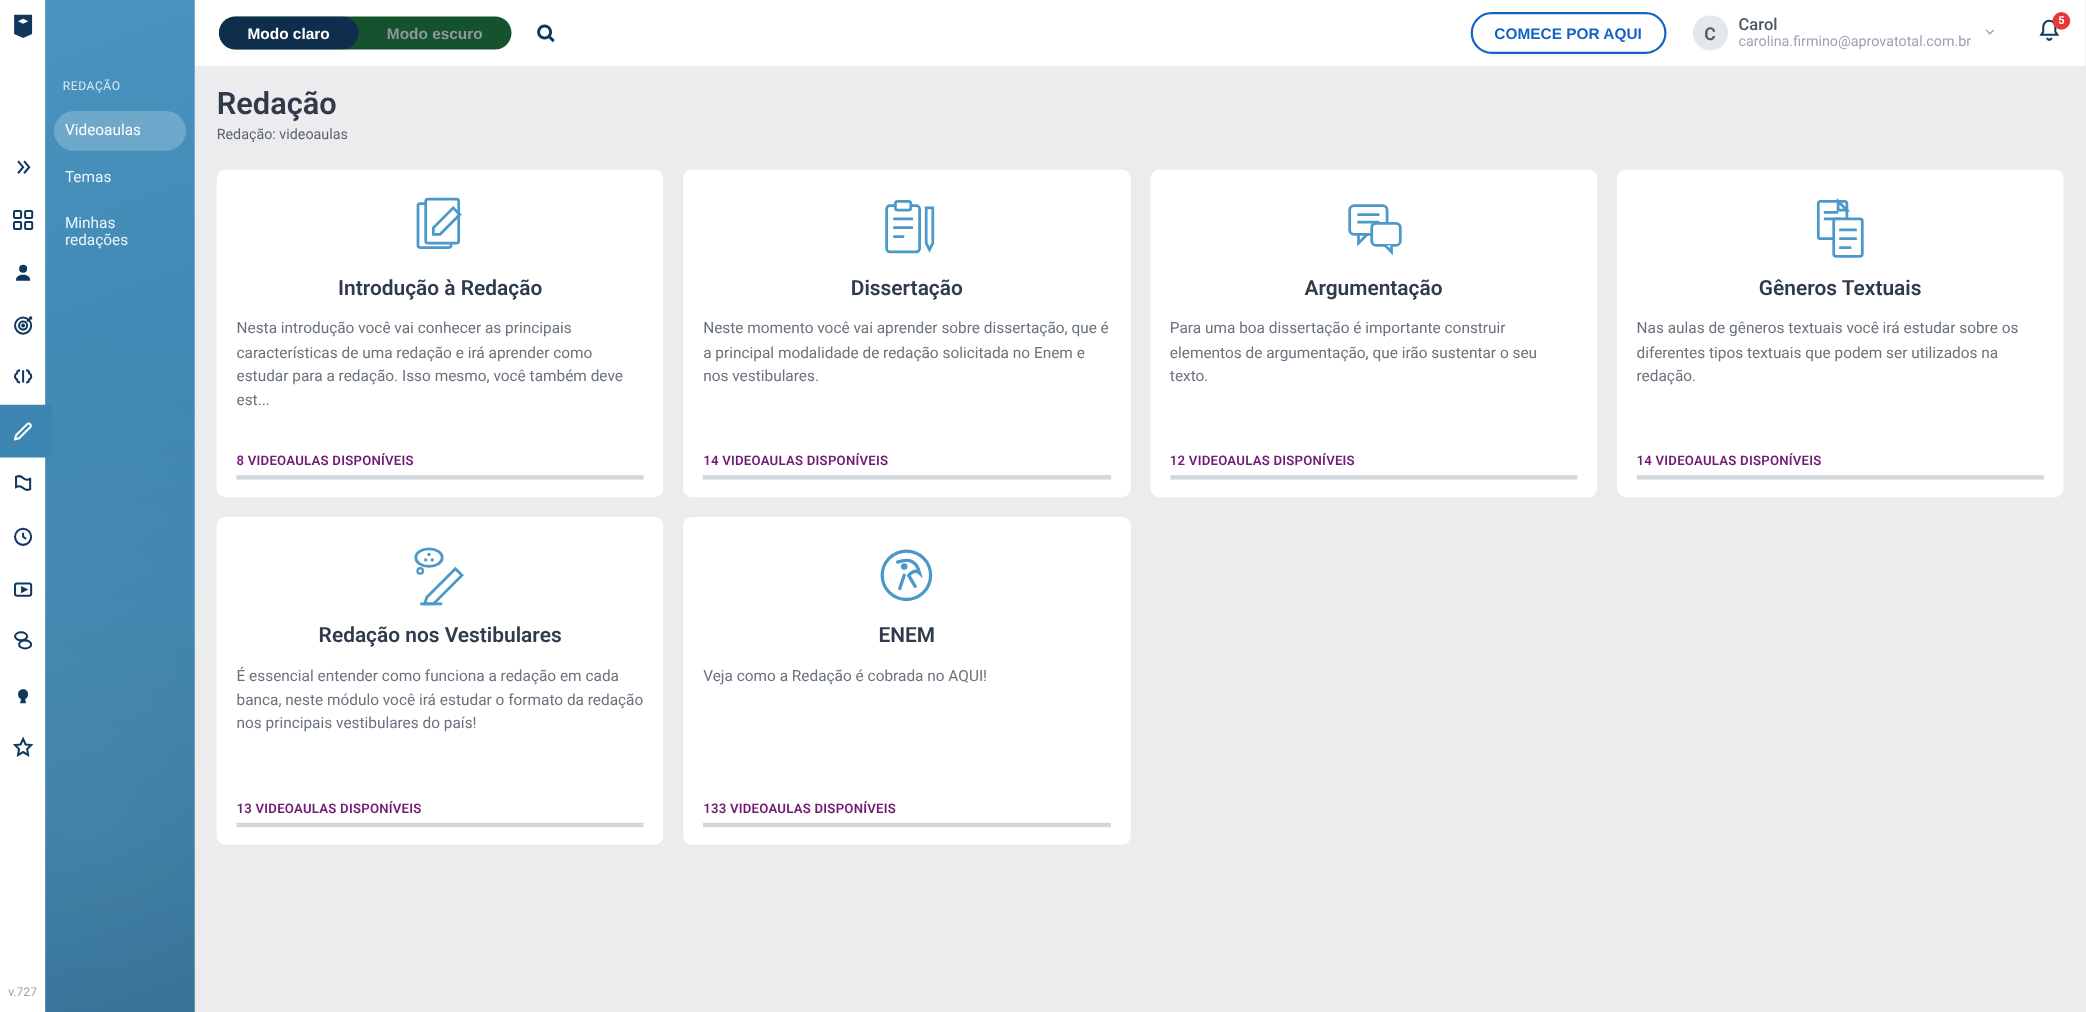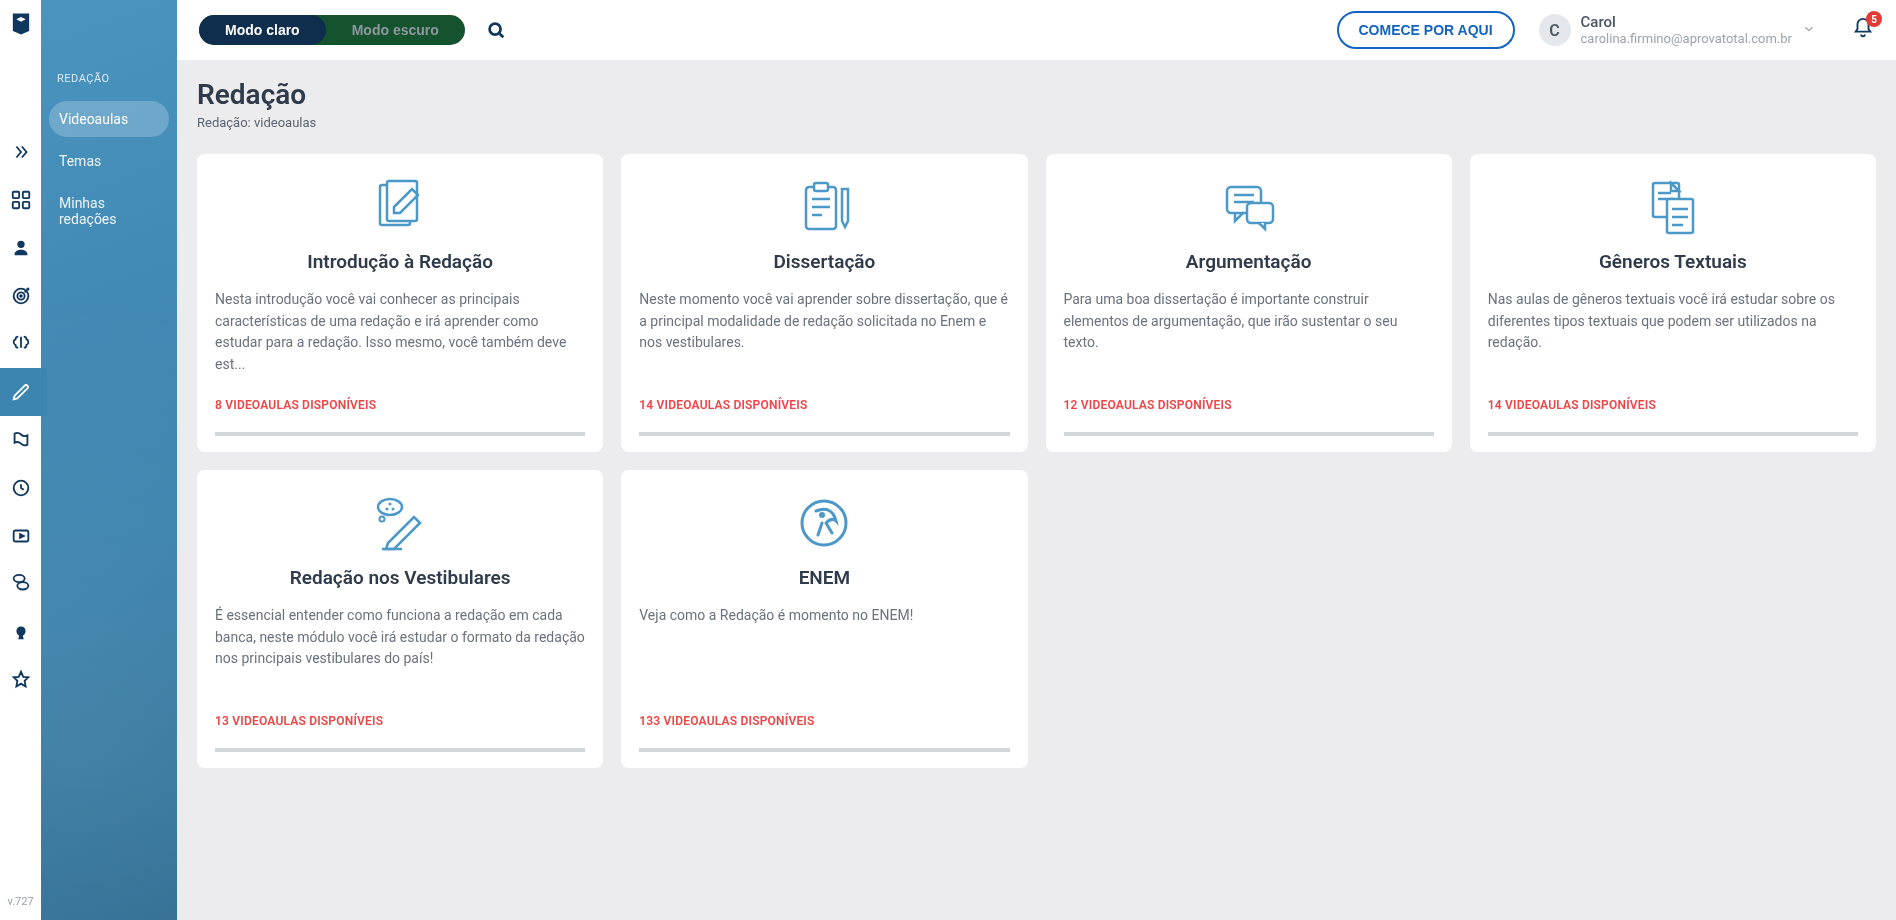--- a/index.html
+++ b/index.html
@@ -170,24 +170,24 @@
   .card-icon svg{width:64px;height:64px;}
   .card-title{
     text-align:center;font-size:19px;font-weight:600;color:#2f3b4b;
     margin-bottom:16px;
   }
   .card-desc{
     font-size:14px;color:var(--text-body);line-height:1.55;
     flex:1;
   }
   .card-footer{
-    font-size:12px;font-weight:600;color:#ef4444;
+    font-size:12px;font-weight:600;color:#701a75;
     letter-spacing:.2px;
     border-bottom:4px solid #d3d6db;
-    padding:10px 0 20px 0;
+    padding:10px 0 6px 0;
   }
 </style>
 </head>
 <body>
 
 <div class="app">
 
   <aside class="rail">
     <div class="rail-logo">
       <svg viewBox="0 0 24 24" fill="none">
@@ -363,21 +363,21 @@
     <div class="card-desc">É essencial entender como funciona a redação em cada banca, neste módulo você irá estudar o formato da redação nos principais vestibulares do país!</div>
     <div class="card-footer">13 VIDEOAULAS DISPONÍVEIS</div>
           </div>
           <div class="card">
     <div class="card-icon">
       <svg viewBox="0 0 64 64">
                 <use href="#ico-enem"></use>
               </svg>
     </div>
     <div class="card-title">ENEM</div>
-    <div class="card-desc">Veja como a Redação é momento no ENEM!</div>
+    <div class="card-desc">Veja como a Redação é cobrada no AQUI!</div>
     <div class="card-footer">133 VIDEOAULAS DISPONÍVEIS</div>
           </div>
         </div>
     </div>
   </div>
 </div>
 
 <svg width="0" height="0" style="position:absolute">
   <defs>
     <g id="ico-note-pencil">

